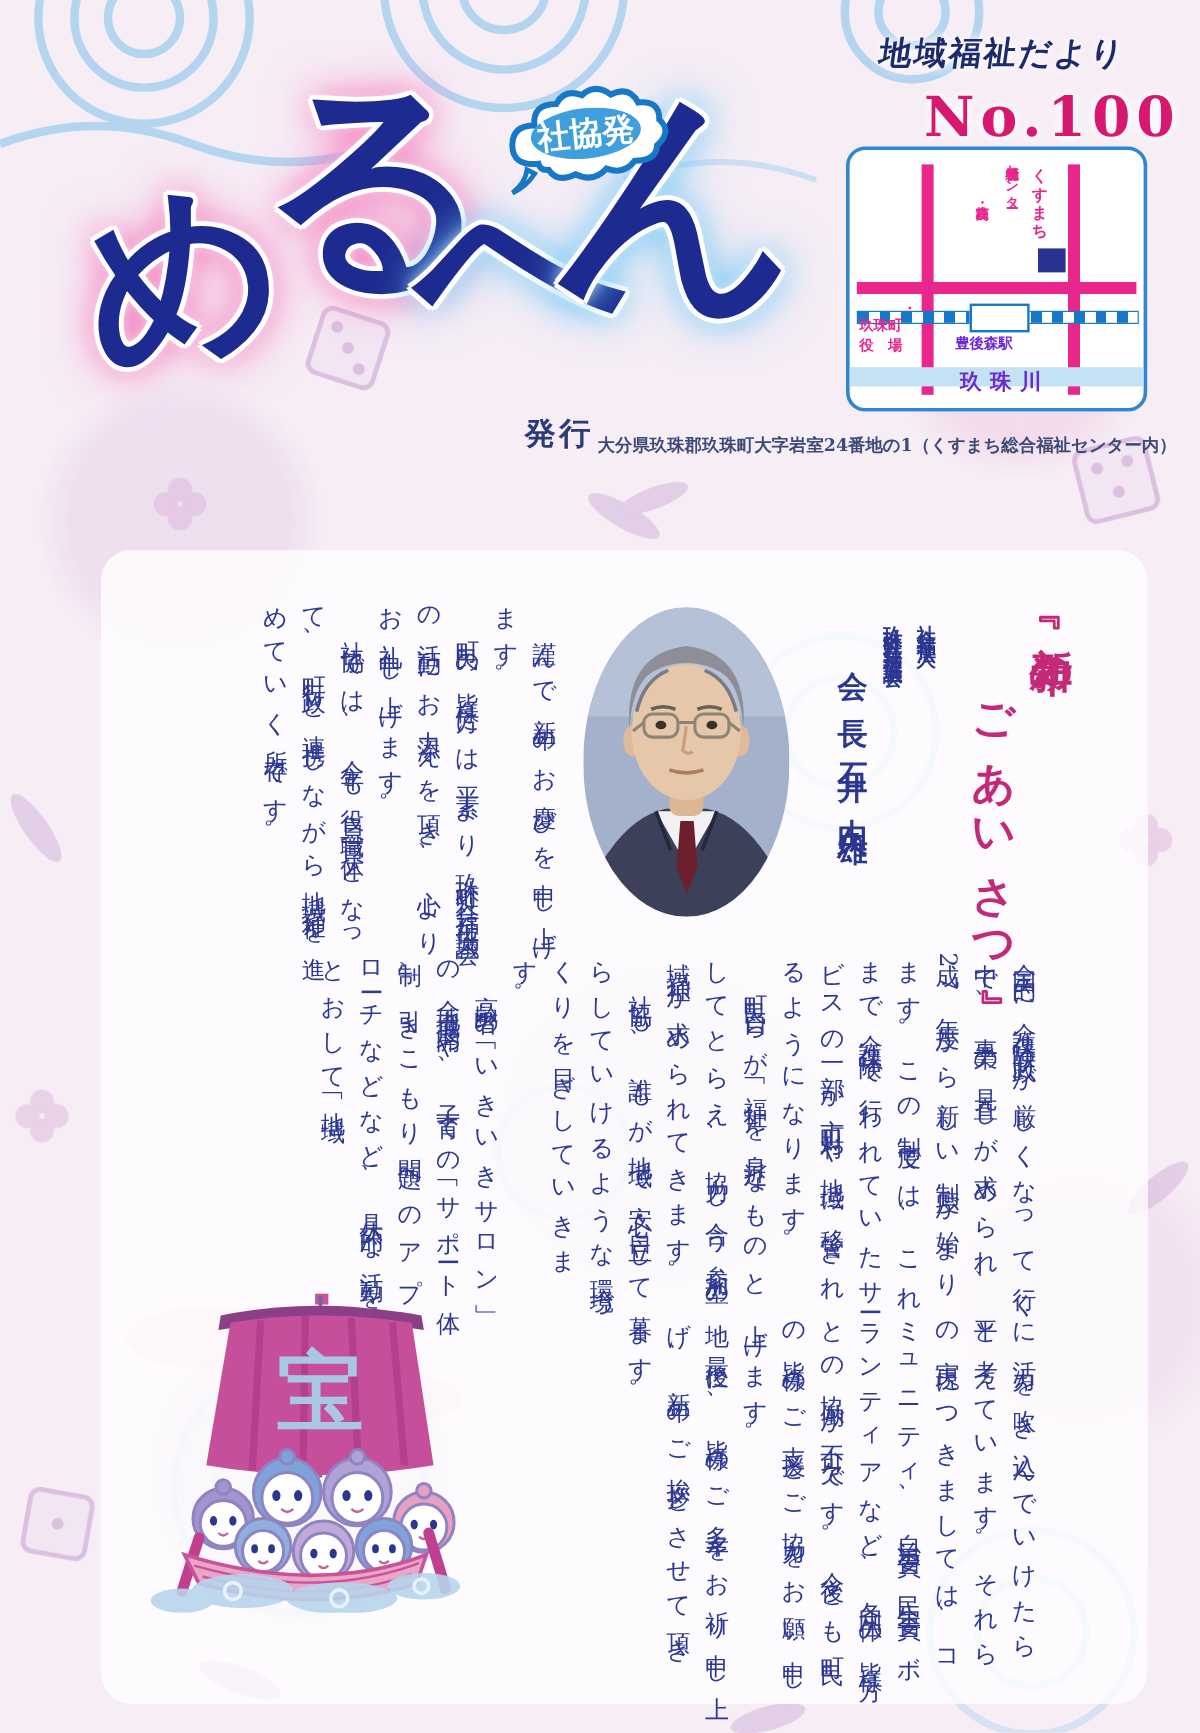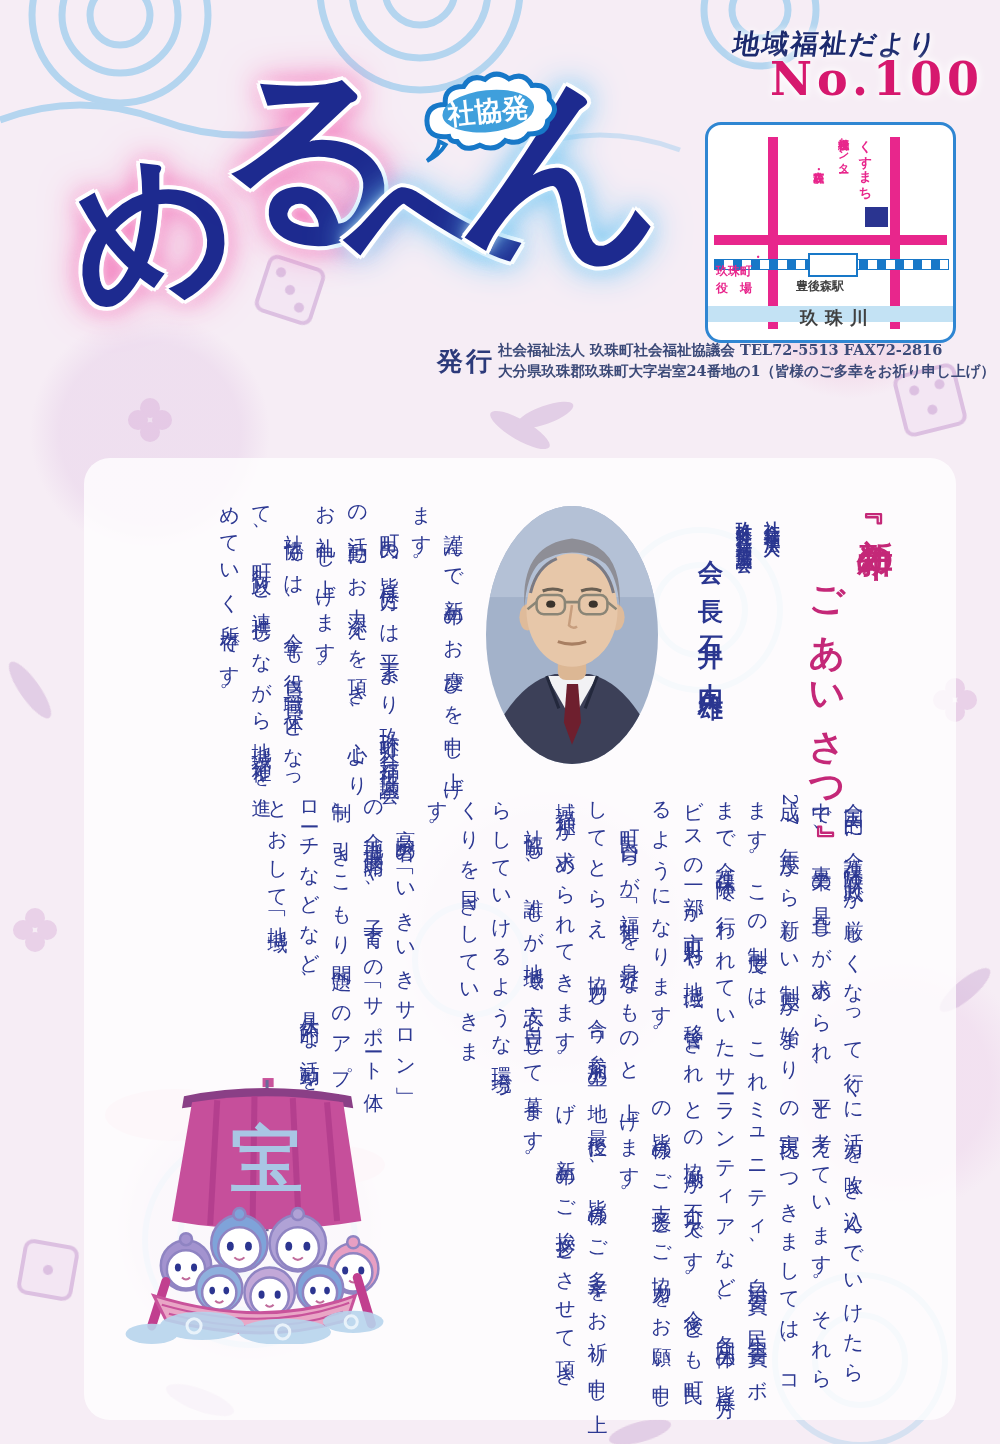--- a/index.html
+++ b/index.html
@@ -19,37 +19,37 @@
   .logo-char{position:absolute;z-index:2;font-family:"DejaVu Sans","Liberation Sans",sans-serif;
     font-weight:bold;color:#1d2a8f;line-height:1;
     text-shadow:-3px -3px 0 #fff,3px -3px 0 #fff,-3px 3px 0 #fff,3px 3px 0 #fff,
       -4px 0 0 #fff,4px 0 0 #fff,0 -4px 0 #fff,0 4px 0 #fff,0 0 12px #fff,
       0 0 24px var(--glow),0 0 42px var(--glow);}
   .glow-pink{--glow:#f272b8;} .glow-blue{--glow:#6cc4f2;}
   .badge{position:absolute;left:415px;top:70px;z-index:3;transform:rotate(-6deg);}
   .issue-type{position:absolute;left:733px;top:26px;z-index:2;font-size:27px;font-weight:bold;
     color:#1c2a6e;letter-spacing:2px;transform:skewX(-8deg);
     text-shadow:0 0 6px #fff,0 0 10px #fff;}
-  .issue-no{position:absolute;left:770px;top:52px;z-index:2;font-size:46px;font-weight:bold;
+  .issue-no{position:absolute;left:770px;top:70px;z-index:2;font-size:46px;font-weight:bold;
     color:#d6186e;letter-spacing:5px;text-shadow:0 0 6px #fff,0 0 12px #fff;}
   
   .map{position:absolute;left:705px;top:122px;width:245px;height:215px;z-index:2;
     background:#fff;border:3px solid #2f86d2;border-radius:16px;overflow:hidden;}
   .road{position:absolute;background:#e8268c;}
   .road-v1{left:60px;top:12px;width:10px;height:192px;}
   .road-v2{left:182px;top:12px;width:10px;height:192px;}
   .road-h{left:6px;top:110px;width:233px;height:10px;}
   .rail{position:absolute;left:6px;top:134px;width:233px;height:9px;border:1px solid #1878c8;
     background:repeating-linear-gradient(90deg,#1878c8 0 9px,#ffffff 9px 18px);}
   .station{position:absolute;left:100px;top:128px;width:46px;height:20px;background:#fff;
     border:2px solid #1878c8;}
   .building{position:absolute;left:157px;top:82px;width:23px;height:20px;background:#2a3490;}
   .river{position:absolute;left:0;top:181px;width:245px;height:16px;background:#c3e2f4;}
   .map-label{position:absolute;color:#e8268c;font-weight:bold;line-height:1.15;}
-  .map-label-blue{position:absolute;color:#404040;font-weight:bold;}
+  .map-label-blue{position:absolute;color:#6d28d9;font-weight:bold;}
   .vlab{writing-mode:vertical-rl;}
   
   .pub-label{position:absolute;left:437px;top:344px;z-index:2;font-size:26px;font-weight:bold;
     color:#2c3a7a;letter-spacing:3px;font-family:Liberation Mono, monospace;}
   .pub-line{position:absolute;left:498px;z-index:2;font-size:14.5px;font-weight:bold;
     color:#3c4a78;white-space:nowrap;}
   
   .panel{position:absolute;left:84px;top:458px;width:872px;height:962px;z-index:1;
     background:rgba(255,255,255,.78);border-radius:26px;}
   .vtitle{position:absolute;z-index:2;writing-mode:vertical-rl;font-size:36px;font-weight:bold;
@@ -176,22 +176,21 @@
     <div class="map-label vlab" style="left:128px;top:5px;font-size:11px;">総合福祉センター</div>
     <div class="map-label vlab" style="left:103px;top:38px;font-size:11px;">森高校・</div>
     <div class="map-label" style="left:8px;top:140px;font-size:12px;">玖珠町</div>
     <div class="map-label" style="left:8px;top:157px;font-size:12px;">役　場</div>
     <div class="map-label" style="left:44px;top:126px;font-size:12px;">・</div>
     <div class="map-label-blue" style="left:88px;top:153px;font-size:12px;">豊後森駅</div>
     <div class="map-label-blue" style="left:92px;top:181px;font-size:18px;letter-spacing:7px;">玖珠川</div>
   </div>
 
   <div class="pub-label">発行</div>
-  <div class="pub-line" style="top:341px;">社会福祉法人 玖珠町社会福祉協議会 TEL72-5513 FAX72-2816</div>
-  <div class="pub-line" style="top:362px;">大分県玖珠郡玖珠町大字岩室24番地の1（皆様のご多幸をお祈り申し上げ）</div>
+  <div class="pub-line" style="top:362px;">大分県玖珠郡玖珠町大字岩室24番地の1（くすまち総合福祉センター内）</div>
 
   <div class="panel"></div>
 
   <div class="vtitle" style="left:858px;top:503px;">『新年の</div>
   <div class="vtitle" style="left:810px;top:562px;">ごあいさつ』</div>
 
   <div class="vorg" style="left:764px;top:508px;">社会福祉法人</div>
   <div class="vorg" style="left:736px;top:508px;">玖珠町社会福祉協議会</div>
 
   <div class="vname" style="left:698px;top:540px;">

